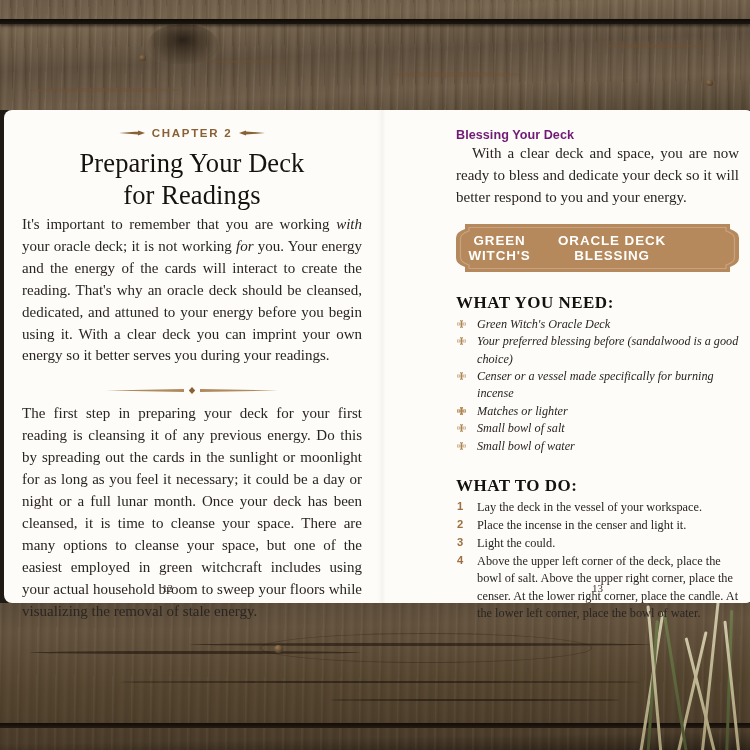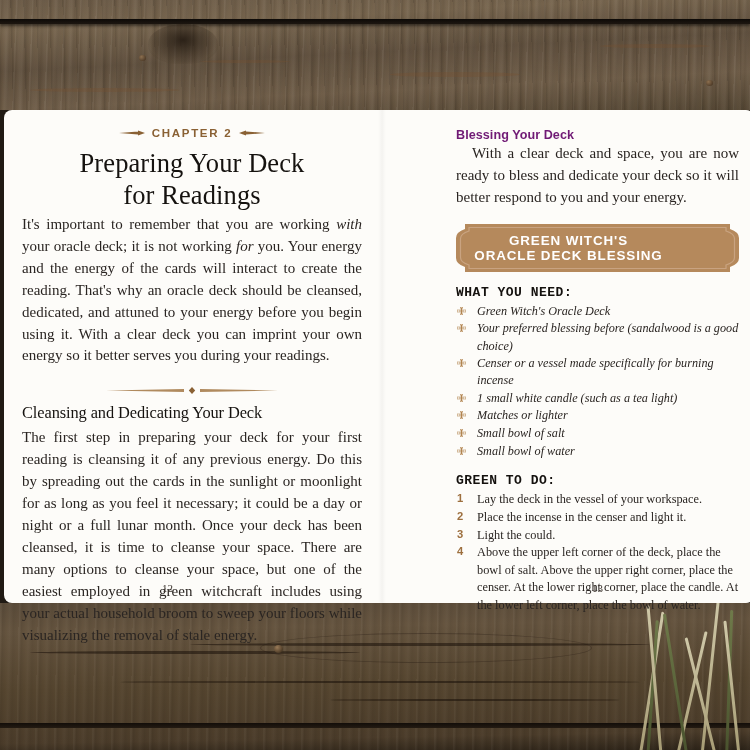--- a/index.html
+++ b/index.html
@@ -202,38 +202,38 @@
   .body-p.indent { text-indent: 16px; }
 
   
   .banner-wrap { margin-top: 15px; position: relative; height: 48px; }
   .banner-svg { display: block; }
   .banner-text {
     position: absolute;
     left: 0; top: 0;
     width: 225px; height: 48px;
     display: flex;
-    flex-direction: column;
+    flex-direction: row;
     align-items: center;
     justify-content: center;
     font-family: "Liberation Sans", sans-serif;
     font-size: 13.4px;
     font-weight: bold;
     color: #ffffff;
     letter-spacing: 0.9px;
     line-height: 1.12;
     text-align: center;
     pointer-events: none;
   }
 
   
   .list-head {
-    margin: 13px 0 3px 0;
-    font-family: Liberation Mono, monospace;
-    font-size: 13px;
+    margin: 21px 0 3px 0;
+    font-family: Liberation Serif, serif;
+    font-size: 17px;
     font-weight: bold;
     color: #14110e;
     letter-spacing: 0.5px;
   }
   ul.need, ol.todo { margin: 0; padding: 0; list-style: none; }
 
   ul.need li {
     position: relative;
     padding-left: 21px;
     font-size: 12.2px;
@@ -339,21 +339,20 @@
       <p class="body-p first"><span>It's important to remember that you are working </span><em>with</em><span> your oracle deck; it is not working </span><em>for</em><span> you. Your energy and the energy of the cards will interact to create the reading. That's why an oracle deck should be cleansed, dedicated, and attuned to your energy before you begin using it. With a clear deck you can imprint your own energy so it better serves you during your readings.</span></p>
 
       <div class="divider">
         <svg width="176" height="9" viewBox="0 0 176 9">
           <path d="M2 4.5 L80 2.9 L80 6.1 Z" fill="#b08a5e"></path>
           <path d="M174 4.5 L96 2.9 L96 6.1 Z" fill="#b08a5e"></path>
           <path d="M88 1.1 L91.2 4.5 L88 7.9 L84.8 4.5 Z" fill="#8a6134"></path>
         </svg>
       </div>
 
-      <h2 class="section-head">Cleansing and Dedicating Your Deck</h2>
       <p class="body-p">The first step in preparing your deck for your first reading is cleansing it of any previous energy. Do this by spreading out the cards in the sunlight or moonlight for as long as you feel it necessary; it could be a day or night or a full lunar month. Once your deck has been cleansed, it is time to cleanse your space. There are many options to cleanse your space, but one of the easiest employed in green witchcraft includes using your actual household broom to sweep your floors while visualizing the removal of stale energy.</p>
     </div>
 
     <div class="col col-right">
 
       <h2 class="sub-head">Blessing Your Deck</h2>
       <p class="body-p indent">With a clear deck and space, you are now ready to bless and dedicate your deck so it will better respond to you and your energy.</p>
 
       <div class="banner-wrap">
         <svg class="banner-svg" width="283" height="48" viewBox="0 0 283 48">
@@ -367,27 +366,27 @@
           <span>GREEN WITCH'S</span>
           <span>ORACLE DECK BLESSING</span>
         </div>
       </div>
 
       <h3 class="list-head">WHAT YOU NEED:</h3>
       <ul class="need">
         <li><span class="bullet">✙</span><span>Green Witch's Oracle Deck</span></li>
         <li><span class="bullet">✙</span><span>Your preferred blessing before (sandalwood is a good choice)</span></li>
         <li><span class="bullet">✙</span><span>Censer or a vessel made specifically for burning incense</span></li>
-        <li><span class="bullet">✙</span><span>1 small white candle (such as a tea light)</span></li>
+        <li><span class="bullet">✙</span></li>
         <li><span class="bullet">✙</span><span>Matches or lighter</span></li>
         <li><span class="bullet">✙</span><span>Small bowl of salt</span></li>
         <li><span class="bullet">✙</span><span>Small bowl of water</span></li>
       </ul>
 
-      <h3 class="list-head">GREEN TO DO:</h3>
+      <h3 class="list-head">WHAT TO DO:</h3>
       <ol class="todo">
         <li><span class="num">1</span><span>Lay the deck in the vessel of your workspace.</span></li>
         <li><span class="num">2</span><span>Place the incense in the censer and light it.</span></li>
         <li><span class="num">3</span><span>Light the could.</span></li>
         <li><span class="num">4</span><span>Above the upper left corner of the deck, place the bowl of salt. Above the upper right corner, place the censer. At the lower right corner, place the candle. At the lower left corner, place the bowl of water.</span></li>
       </ol>
     </div>
 
     <div class="folio folio-left">12</div>
     <div class="folio folio-right">13</div>

